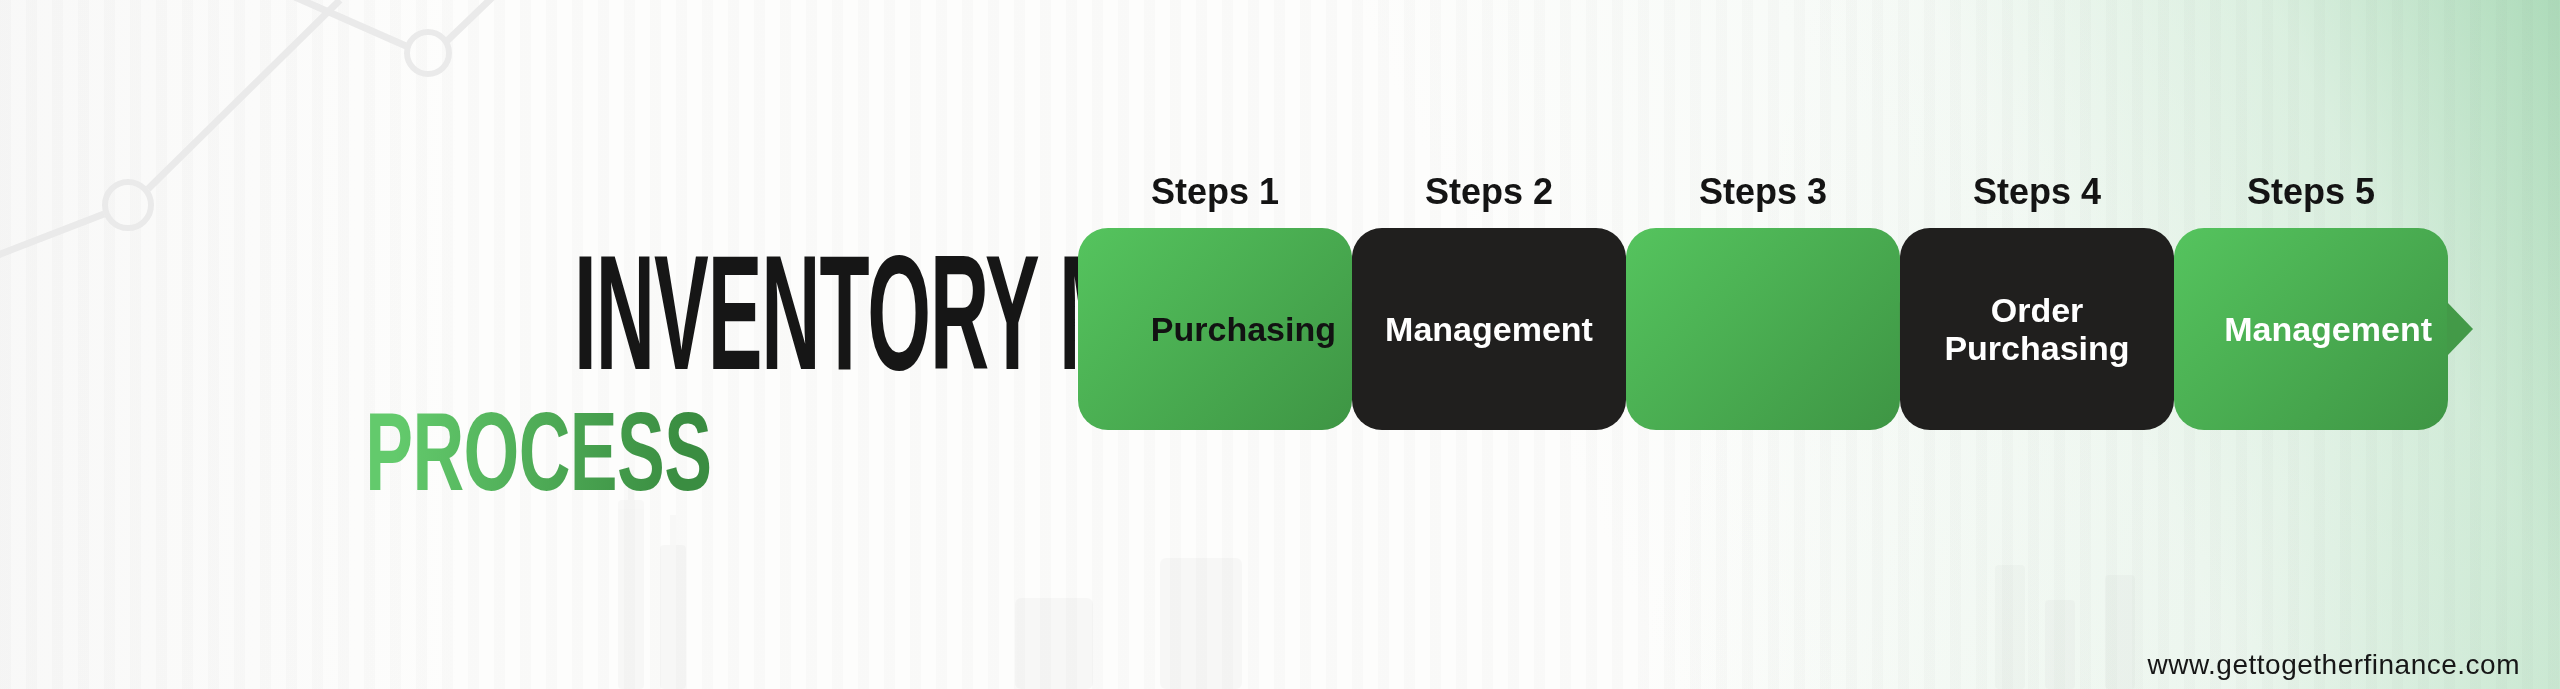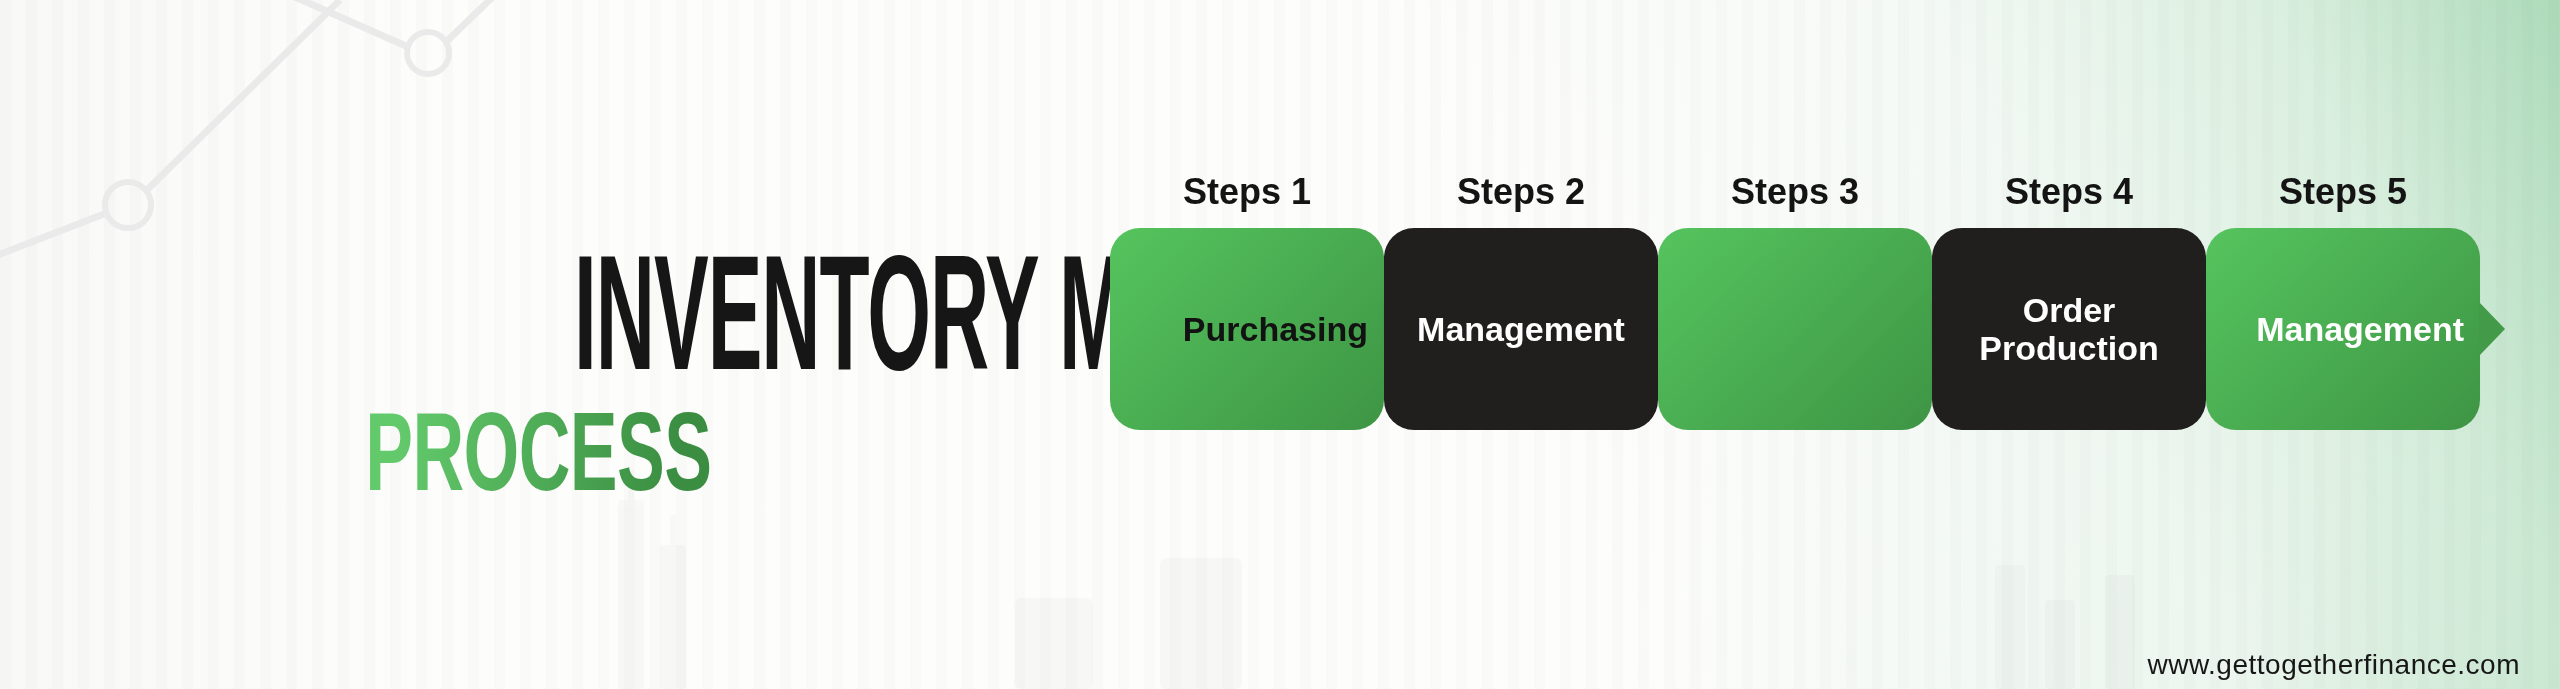--- a/index.html
+++ b/index.html
@@ -56,21 +56,21 @@
     transform-origin: 50% 50%;
     background: linear-gradient(100deg, var(--process-green-light, #63ca6c) 10%, var(--process-green-dark, #3a8d41) 90%);
     -webkit-background-clip: text;
     background-clip: text;
     color: transparent;
   }
 
   
   .steps-row {
     position: absolute;
-    left: 1110px; top: 170px;
+    left: 1078px; top: 170px;
     display: flex;
     width: 1370px;
   }
   .step { position: relative; width: 274px; }
   .step-label {
     height: 44px;
     line-height: 44px;
     margin-bottom: 14px;
     text-align: center;
     font-size: 36px;
@@ -181,21 +181,21 @@
   <div class="step step--green">
     <div class="step-label">Steps 3</div>
     <div class="step-box">
       <span class="step-chevron"></span>
     </div>
   </div>
 
   <div class="step step--black">
     <div class="step-label">Steps 4</div>
     <div class="step-box">
-      <span class="text-light">Order Production</span>
+      <span class="text-light">Order Purchasing</span>
       <span class="step-chevron"></span>
     </div>
   </div>
 
   <div class="step step--green">
     <div class="step-label">Steps 5</div>
     <div class="step-box">
       <span class="text-light">Management</span>
       <span class="step-chevron"></span>
     </div>

